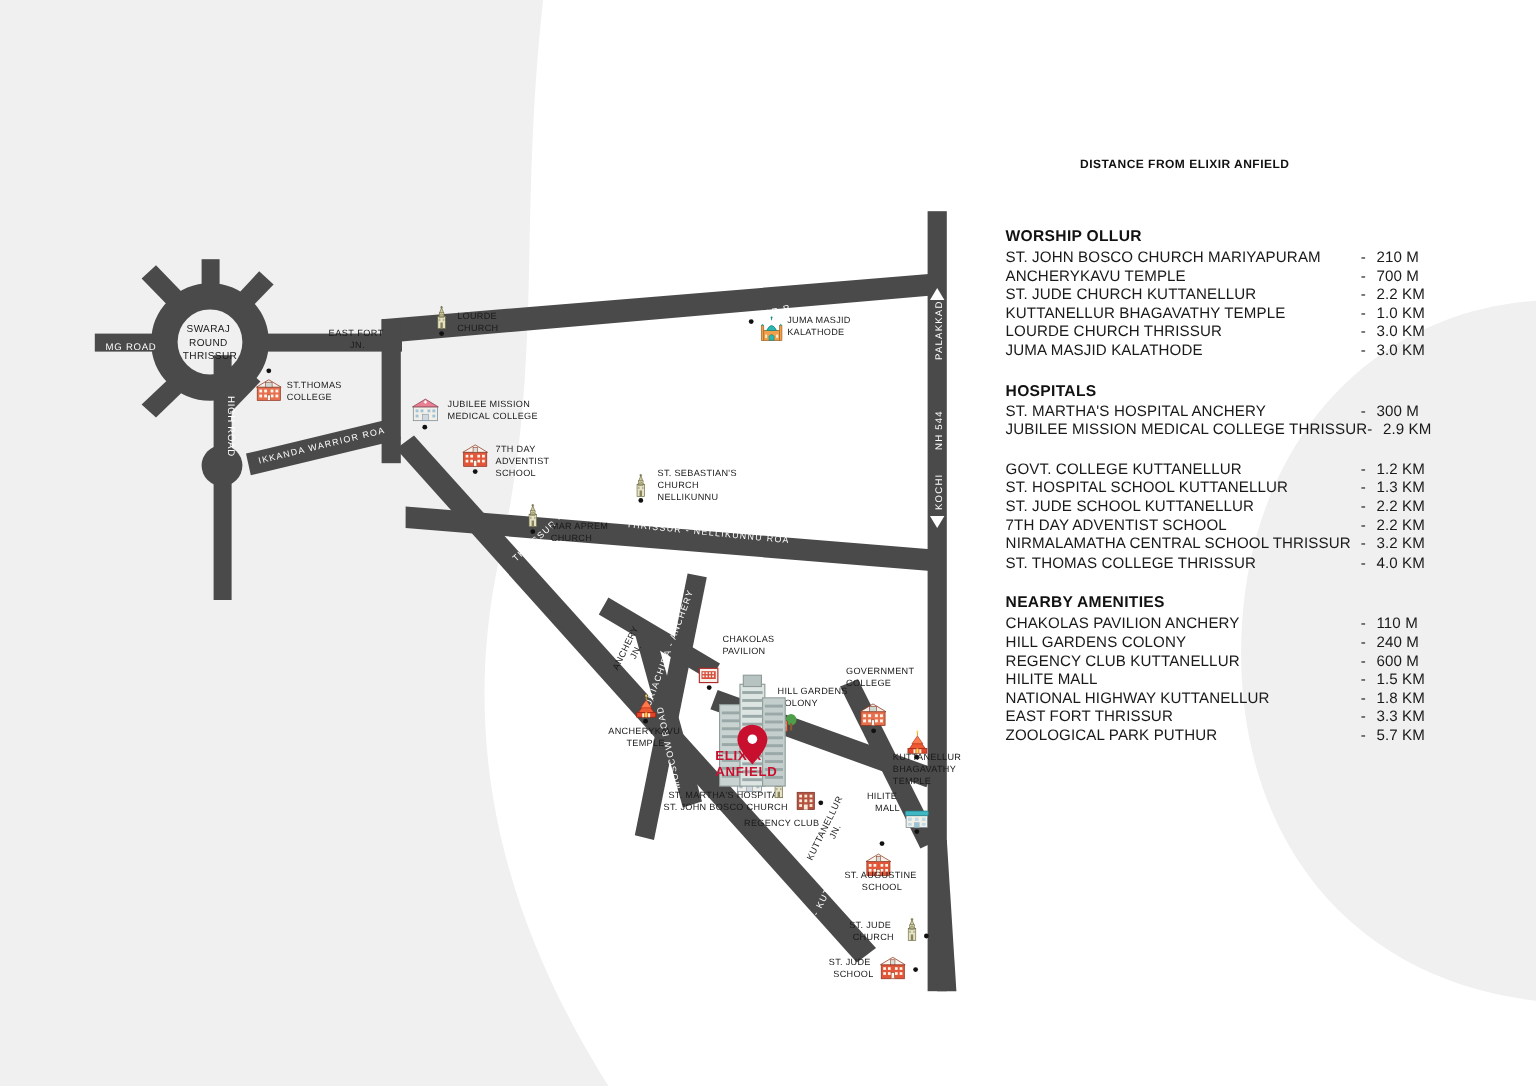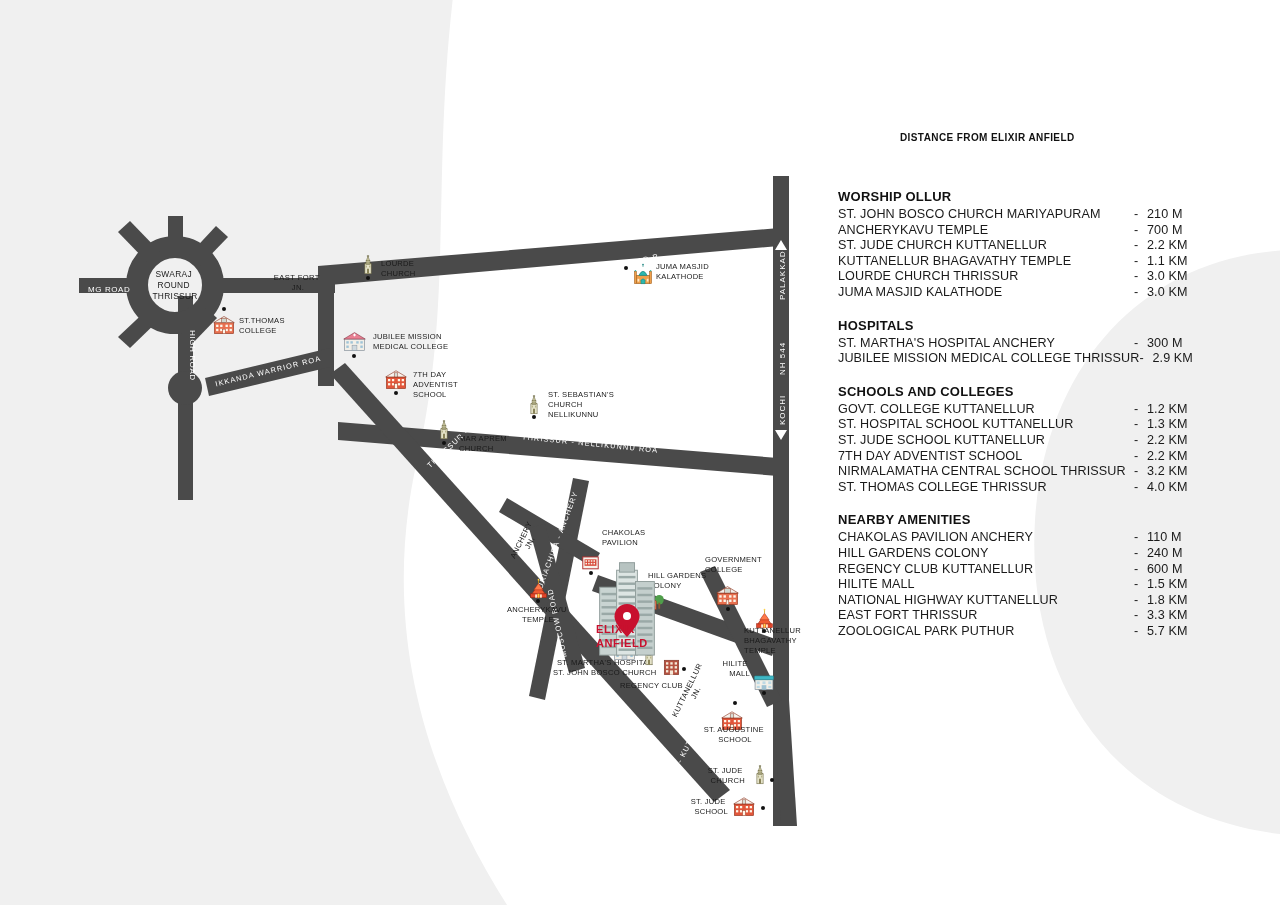--- a/index.html
+++ b/index.html
@@ -615,21 +615,21 @@
       <span class="dist-value">700 M</span>
     </div>
     <div class="dist-row">
       <span class="dist-name">ST. JUDE CHURCH KUTTANELLUR</span>
       <span class="dist-dash">-</span>
       <span class="dist-value">2.2 KM</span>
     </div>
     <div class="dist-row">
       <span class="dist-name">KUTTANELLUR BHAGAVATHY TEMPLE</span>
       <span class="dist-dash">-</span>
-      <span class="dist-value">1.1 KM</span>
+      <span class="dist-value">1.0 KM</span>
     </div>
     <div class="dist-row">
       <span class="dist-name">LOURDE CHURCH THRISSUR</span>
       <span class="dist-dash">-</span>
       <span class="dist-value">3.0 KM</span>
     </div>
     <div class="dist-row">
       <span class="dist-name">JUMA MASJID KALATHODE</span>
       <span class="dist-dash">-</span>
       <span class="dist-value">3.0 KM</span>
@@ -644,21 +644,20 @@
       <span class="dist-value">300 M</span>
     </div>
     <div class="dist-row">
       <span class="dist-name">JUBILEE MISSION MEDICAL COLLEGE THRISSUR</span>
       <span class="dist-dash">-</span>
       <span class="dist-value">2.9 KM</span>
     </div>
   </div>
 
   <div class="dist-group">
-    <div class="dist-group-title">SCHOOLS AND COLLEGES</div>
     <div class="dist-row">
       <span class="dist-name">GOVT. COLLEGE KUTTANELLUR</span>
       <span class="dist-dash">-</span>
       <span class="dist-value">1.2 KM</span>
     </div>
     <div class="dist-row">
       <span class="dist-name">ST. HOSPITAL SCHOOL KUTTANELLUR</span>
       <span class="dist-dash">-</span>
       <span class="dist-value">1.3 KM</span>
     </div>

